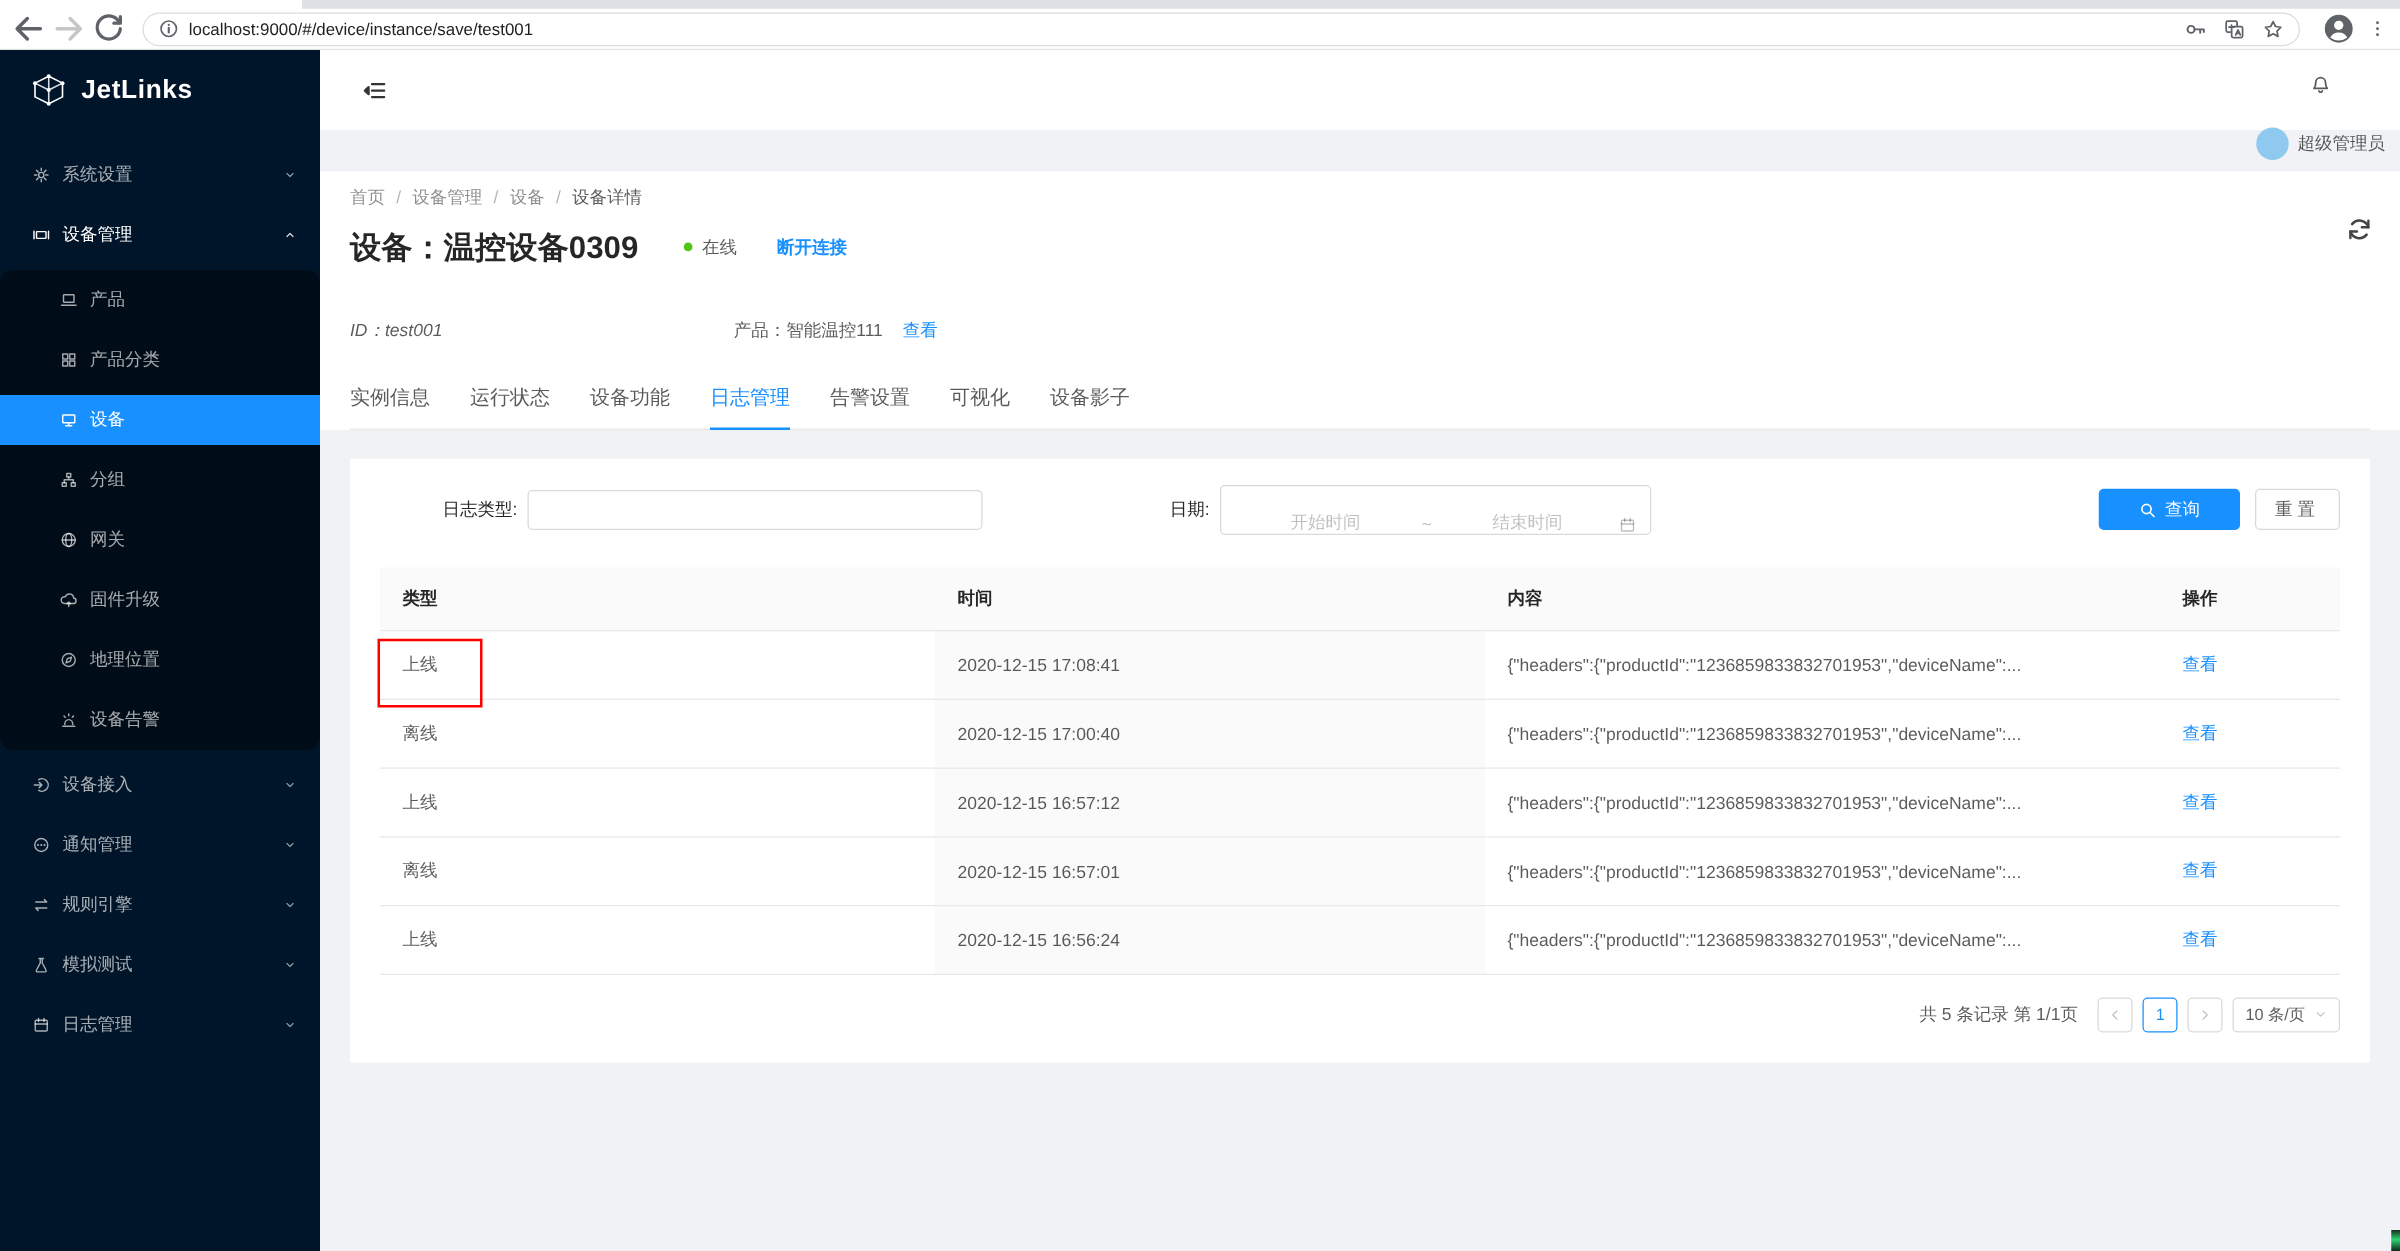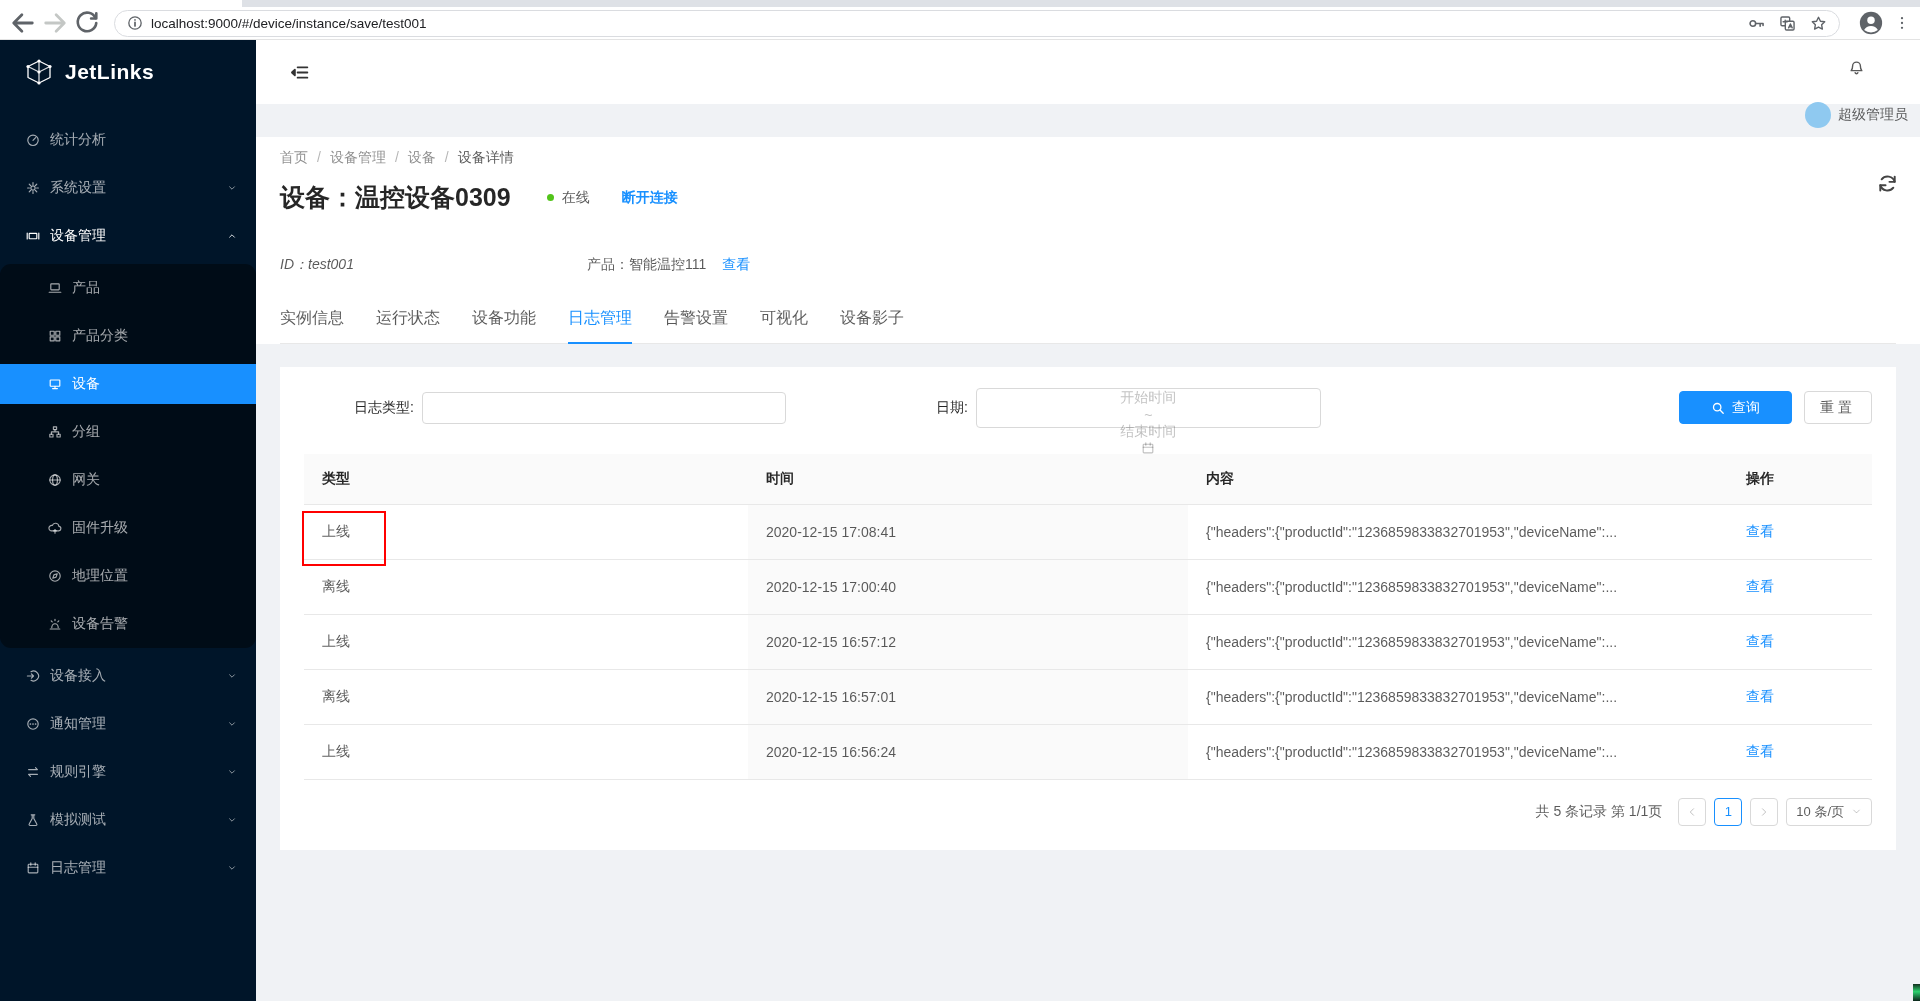--- a/index.html
+++ b/index.html
@@ -69,21 +69,21 @@
   .tab { font-size:16px; color:rgba(0,0,0,.65); padding-bottom:13px; cursor:pointer; }
   .tab.active { color:#1890ff; border-bottom:2px solid #1890ff; margin-bottom:-1px; font-weight:500; }
 
   
   .card { margin:23px 24px 0; background:#fff; padding:24px 24px 24px; position:relative; }
   .filter-row { display:flex; align-items:center; height:33px; }
   .f-label { color:rgba(0,0,0,.85); }
   .lt-label { margin-left:50px; }
   .lt-input { width:364px; height:32px; border:1px solid #d9d9d9; border-radius:4px; margin-left:8px; padding:0 11px; font:inherit; color:rgba(0,0,0,.65); outline:none; }
   .date-label { margin-left:150px; }
-  .range { width:345px; height:40px; border:1px solid #d9d9d9; border-radius:4px; margin-left:8px; display:flex; align-items:center; padding:0 11px; color:rgba(0,0,0,.25); cursor:text;flex-direction:column; }
+  .range { width:345px; height:40px; border:1px solid #d9d9d9; border-radius:4px; margin-left:8px; display:flex; align-items:flex-end; padding:0 11px; color:rgba(0,0,0,.25); cursor:text; }
   .range .ph { flex:1; text-align:center; }
   .range .tilde { padding:0 4px; }
   .cal-ic { width:14px; height:14px; color:rgba(0,0,0,.25); }
   .btns { margin-left:auto; display:flex; gap:12px; }
   .btn { height:33px; border-radius:4px; display:flex; align-items:center; font-size:14px; cursor:pointer; }
   .btn-primary { background:#1890ff; color:#fff; padding:0 31px; gap:7px; border:1px solid #1890ff; }
   .btn-primary .ic { width:14px; height:14px; }
   .btn-default { background:#fff; border:1px solid #d9d9d9; color:rgba(0,0,0,.65); padding:0 15px; letter-spacing:4px; }
 
   table.log-table { margin-top:30px; width:100%; border-collapse:collapse; table-layout:fixed; font-size:14px; }
@@ -179,30 +179,20 @@
           <circle cx="15" cy="4" r="1.6" fill="currentColor" stroke="none"></circle>
           <circle cx="4" cy="9.5" r="1.6" fill="currentColor" stroke="none"></circle>
           <circle cx="26" cy="9.5" r="1.6" fill="currentColor" stroke="none"></circle>
           <circle cx="15" cy="15" r="1.6" fill="currentColor" stroke="none"></circle>
           <circle cx="15" cy="26" r="1.6" fill="currentColor" stroke="none"></circle>
         </svg>
     </span>
     <span class="logo-text">JetLinks</span>
   </div>
   <nav class="menu" id="menu">
-      <div class="menu-item">
-    <span class="ic mi-icon">
-          <svg viewBox="0 0 14 14">
-            <circle cx="7" cy="7.3" r="5.2"></circle>
-            <path d="M7 7.3l2.6-2.6"></path>
-          </svg>
-        </span>
-    <span class="mi-label">统计分析</span>
-
-  </div>
       <div class="menu-item">
     <span class="ic mi-icon">
           <svg viewBox="0 0 14 14">
             <circle cx="7" cy="7" r="2.1"></circle>
             <path d="M7 1.6v1.8M7 10.6v1.8M1.6 7h1.8M10.6 7h1.8M3.2 3.2l1.3 1.3M9.5 9.5l1.3 1.3M10.8 3.2 9.5 4.5M4.5 9.5 3.2 10.8"></path>
           </svg>
         </span>
     <span class="mi-label">系统设置</span>
     <span class="ic chev">
           <svg viewBox="0 0 14 14">

